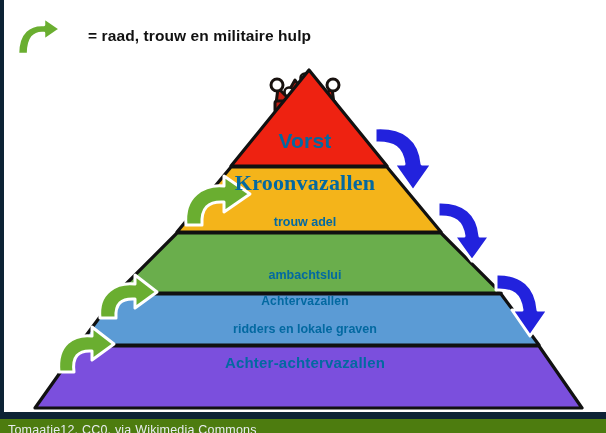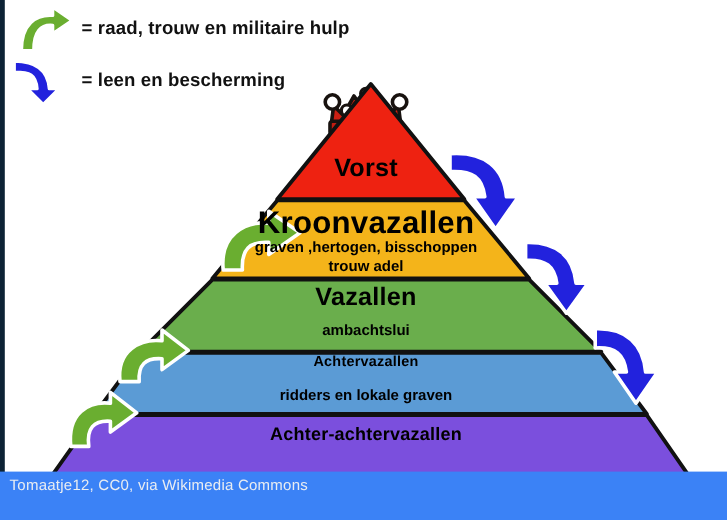--- a/index.html
+++ b/index.html
@@ -18,58 +18,58 @@
   .canvas{
     position:absolute;
     left:4px;top:0;
     width:602px;height:412px;
     background:#ffffff;
     overflow:hidden;
   }
   
   .legend{position:absolute;left:0;top:0;width:340px;height:90px;}
   .legend-row{position:absolute;display:flex;align-items:center;}
-  .legend-row-1{left:4px;top:4px;}
+  .legend-row-1{left:4px;top:16px;gap:20px;}
   .legend-row-2{left:4px;top:48px;}
   .legend-ico{width:56px;height:40px;flex:0 0 56px;position:relative;}
   .legend-text{
     font-size:15.5px;
     font-weight:600;
     color:#111111;
     letter-spacing:0.1px;
     white-space:nowrap;
     margin-left:4px;
   }
   
   .pyramid{position:absolute;left:0;top:0;width:602px;height:412px;}
   .pyr-svg{position:absolute;left:0;top:0;}
   .tier-label{
     position:absolute;
     text-align:center;
-    color:#000000;
+    color:#0369a1;
     font-weight:bold;
     white-space:nowrap;
     pointer-events:none;
   }
   .t-title{font-size:20px;letter-spacing:0.2px;}
   .t-sub{font-size:12.5px;font-weight:bold;}
   .lbl-vorst{left:0;right:0;top:129px;font-size:21px;}
-  .lbl-kroon{left:0;right:0;top:170px;font-size:26px;}
+  .lbl-kroon{left:0;right:0;top:170px;font-size:22px;font-family:Liberation Serif, serif;}
   .lbl-kroon-s1{left:0;right:0;top:199px;}
   .lbl-kroon-s2{left:0;right:0;top:215px;}
   .lbl-vaz{left:0;right:0;top:236px;font-size:21px;}
   .lbl-vaz-s{left:0;right:0;top:268px;}
   .lbl-ach{left:0;right:0;top:294px;font-size:12px;}
   .lbl-ach-s{left:0;right:0;top:322px;}
   .lbl-aa{left:0;right:0;top:354px;font-size:15px;}
   .lbl-aa-s{left:0;right:0;top:384px;}
   
   .caption-bar{
-    position:absolute;left:0;bottom:0;width:606px;height:40px;
-    background:#3b82f6;
+    position:absolute;left:0;bottom:0;width:606px;height:14px;
+    background:#4d7c0f;
   }
   .caption-text{
     position:absolute;left:8px;top:4px;
     font-size:12.5px;color:#e9edf2;
     letter-spacing:0.2px;
     white-space:nowrap;
   }
 </style>
 </head>
 <body>
@@ -82,28 +82,20 @@
 
       <div class="legend-row legend-row-1">
         <span class="legend-ico">
           <svg width="56" height="40" viewBox="0 0 56 40">
             <path d="M10 38 C10 16, 22 8, 36 9 L36 2 L52 13 L36 24 L36 17 C26 16, 20 22, 20 38 Z" fill="#6aae30" stroke="#ffffff" stroke-width="2.5" stroke-linejoin="round"></path>
           </svg>
         </span>
         <span class="legend-text">= raad, trouw en militaire hulp</span>
       </div>
 
-      <div class="legend-row legend-row-2">
-        <span class="legend-ico">
-          <svg width="56" height="40" viewBox="0 0 56 40">
-            <path d="M4 3 C24 3, 32 12, 33 26 L41 26 L28 39 L15 26 L23 26 C22 14, 17 12, 4 12 Z" fill="#2222dd" stroke="#ffffff" stroke-width="2.5" stroke-linejoin="round"></path>
-          </svg>
-        </span>
-        <span class="legend-text">= leen en bescherming</span>
-      </div>
 
     </div>
 
     <div class="pyramid">
 
       <svg class="pyr-svg" width="602" height="412" viewBox="0 0 602 412">
 
         <g>
           <path d="M272 104 L274 88 L282 96 L291 80 L301 94 L311 80 L320 96 L328 88 L330 104 Z" fill="#cc1f13" stroke="#18120f" stroke-width="3" stroke-linejoin="round"></path>
           <rect x="271" y="101" width="60" height="11" rx="2" fill="#c11d12" stroke="#18120f" stroke-width="3"></rect>
@@ -144,24 +136,22 @@
           <path d="M434 202 C460 201, 474 214, 476 236 L486 236 L468 261 L450 236 L460 236 C458 222, 451 216, 434 217 Z" fill="#2222dd" stroke="#ffffff" stroke-width="3" stroke-linejoin="round"></path>
         </g>
         <g>
           <path d="M492 274 C518 273, 532 287, 534 310 L544 310 L526 336 L508 310 L518 310 C516 295, 509 289, 492 290 Z" fill="#2222dd" stroke="#ffffff" stroke-width="3" stroke-linejoin="round"></path>
         </g>
       </svg>
 
       <div class="tier-label t-title lbl-vorst">Vorst</div>
 
       <div class="tier-label t-title lbl-kroon">Kroonvazallen</div>
-      <div class="tier-label t-sub lbl-kroon-s1">graven ,hertogen, bisschoppen</div>
       <div class="tier-label t-sub lbl-kroon-s2">trouw adel</div>
 
-      <div class="tier-label t-title lbl-vaz">Vazallen</div>
       <div class="tier-label t-sub lbl-vaz-s">ambachtslui</div>
 
       <div class="tier-label t-title lbl-ach">Achtervazallen</div>
       <div class="tier-label t-sub lbl-ach-s">ridders en lokale graven</div>
 
       <div class="tier-label t-title lbl-aa">Achter-achtervazallen</div>
 
     </div>
   </div>
 

